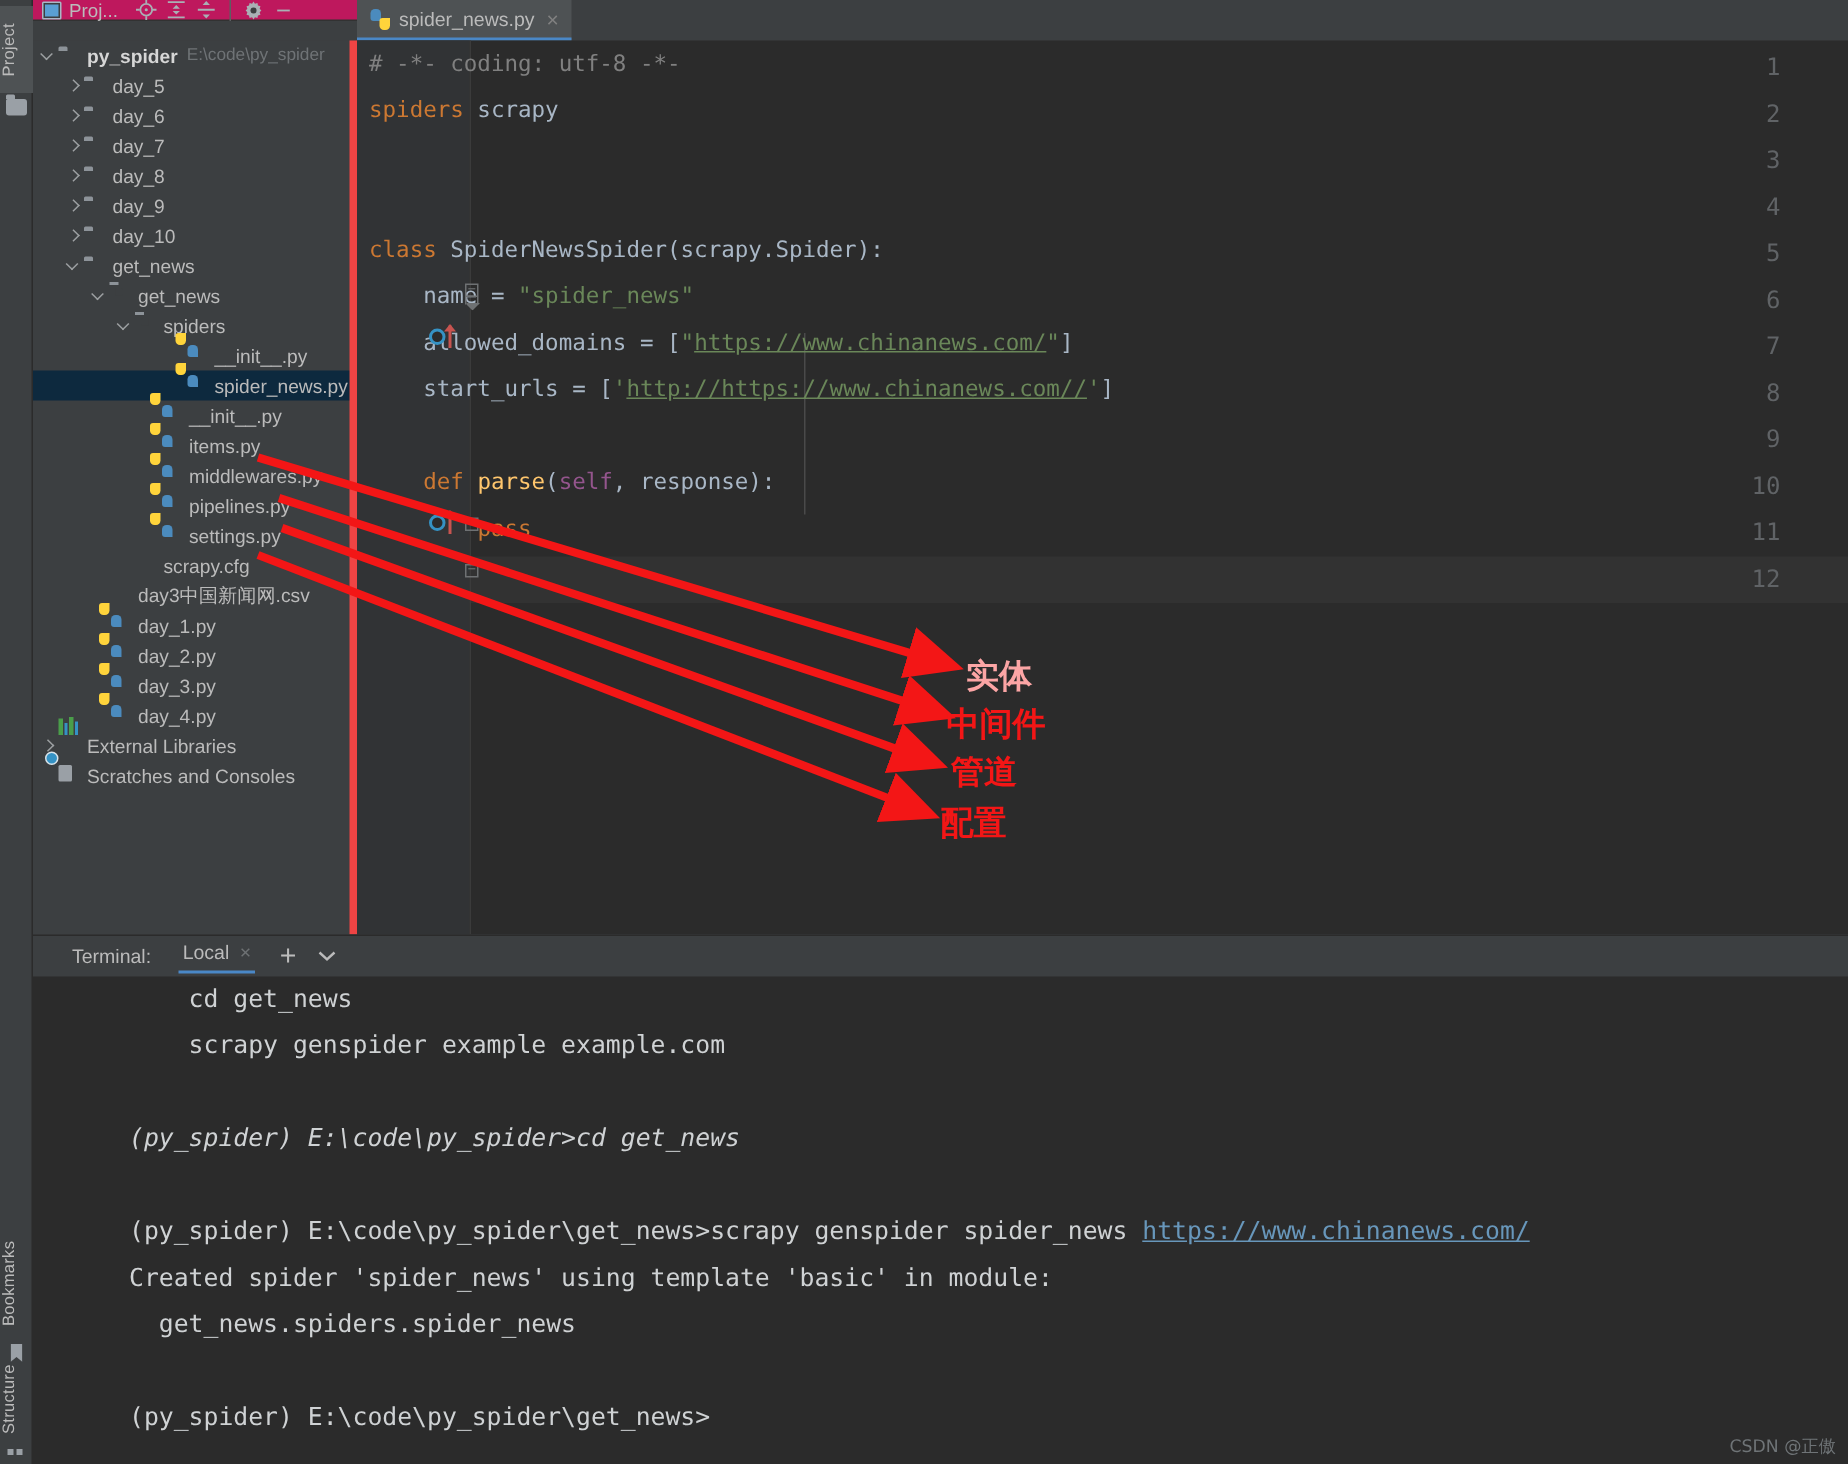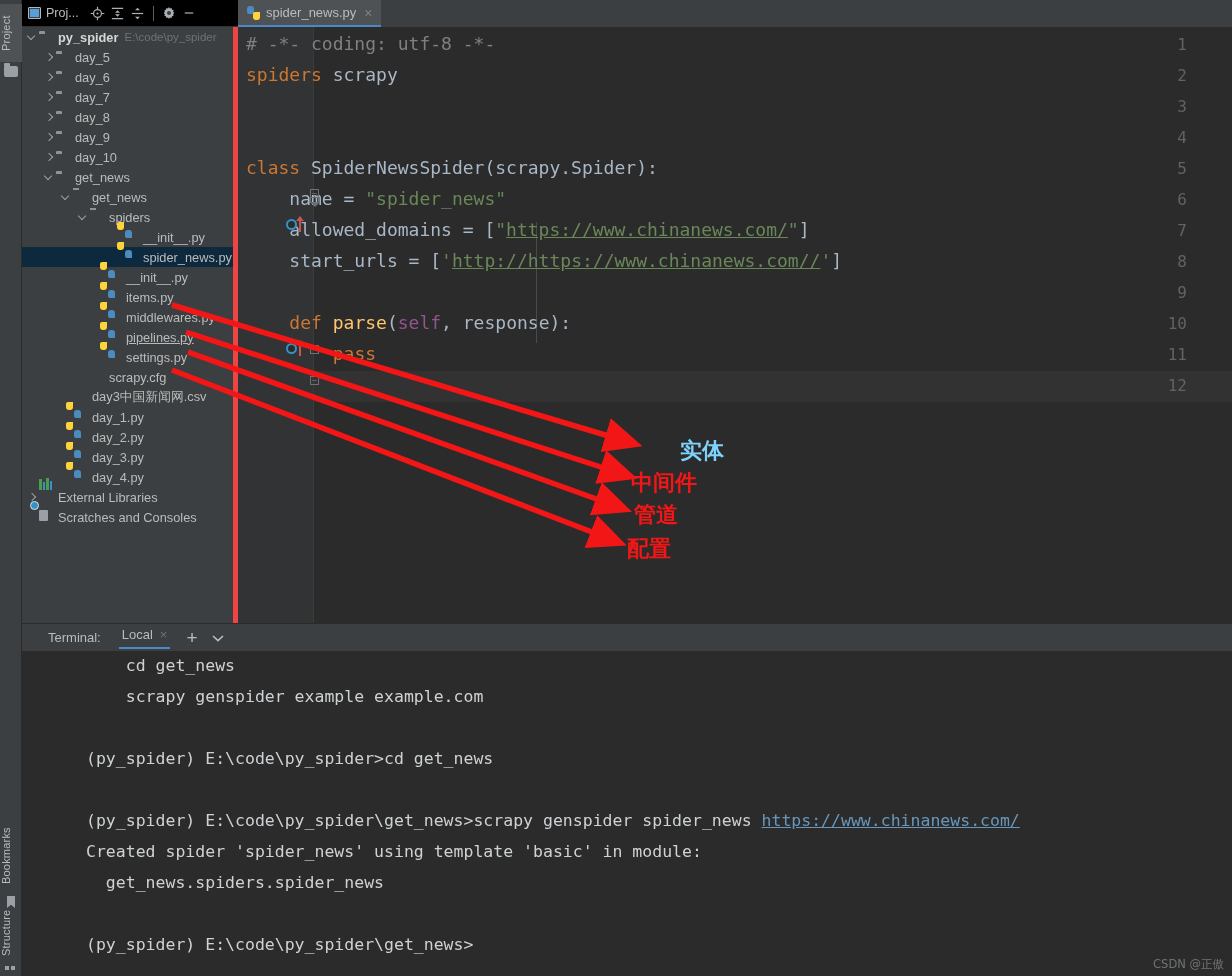--- a/index.html
+++ b/index.html
@@ -59,22 +59,22 @@
     clip-path: polygon(0 0, 100% 0, 100% 100%, 50% 72%, 0 100%);
   }
   .st-glyph { width: 12px; height: 10px; position: relative; }
   .st-glyph i {
     position: absolute; background: #9aa0a6; display:block;
   }
 
   
   .toolbar {
     position: absolute; left: 22px; top: 0;
-    width: 216px; height: 27px;
-    background: #000000;
+    width: 216px; height: 14px;
+    background: #be185d;
     display: flex; align-items: center;
     padding-left: 6px;
     border-bottom: 1px solid #323232;
   }
   .tb-proj {
     display: flex; align-items: center; gap: 5px;
     color: #bbbbbb; font-size: 12.5px;
     margin-right: 9px;
   }
   .tb-proj-icon {
@@ -227,21 +227,21 @@
   }
   .ln {
     position: absolute; right: 45px;
     color: #606366; font-size: 16px;
     font-family: "DejaVu Sans Mono", monospace;
     text-align: right; width: 30px;
   }
   .codeline {
     position: absolute; left: 8px;
     font-family: "DejaVu Sans Mono", monospace;
-    font-size: 18px;
+    font-size: 15px;
     white-space: pre;
     color: #a9b7c6;
   }
   .hl-row {
     position: absolute; left: 75px; right: 0;
     height: 31px; background: #323232;
   }
   .kw { color: #cc7832; }
   .def-fn { color: #ffc66d; }
   .str { color: #6a8759; }
@@ -499,21 +499,21 @@
         <div class="tree-row" style="padding-left: 73px;">
           <span class="arrow"></span>
           <span class="ico"><span class="ic-py"><i></i><b></b></span></span>
           <span class="tree-label">items.py</span>
         </div>
         <div class="tree-row" style="padding-left: 73px;">
           <span class="arrow"></span>
           <span class="ico"><span class="ic-py"><i></i><b></b></span></span>
           <span class="tree-label">middlewares.py</span>
         </div>
-        <div class="tree-row" style="padding-left: 73px; text-decoration: underline;">
+        <div class="tree-row" style="padding-left: 73px;">
           <span class="arrow"></span>
           <span class="ico"><span class="ic-py"><i></i><b></b></span></span>
           <span class="tree-label">pipelines.py</span>
         </div>
         <div class="tree-row" style="padding-left: 73px;">
           <span class="arrow"></span>
           <span class="ico"><span class="ic-py"><i></i><b></b></span></span>
           <span class="tree-label">settings.py</span>
         </div>
         <div class="tree-row" style="padding-left: 56px;">
@@ -617,21 +617,21 @@
     </defs>
     <g stroke="#f31616" stroke-width="5.5" marker-end="url(#ah)">
       <line x1="172" y1="305" x2="612" y2="437"></line>
       <line x1="186" y1="332" x2="607" y2="469"></line>
       <line x1="188" y1="352" x2="602" y2="501"></line>
       <line x1="172" y1="370" x2="597" y2="534"></line>
     </g>
   </svg>
 
   <div id="annot-labels">
-      <div class="annot-label" style="top: 436px; left: 644px; color: #7dd3fc; margin-left: 36px;">实体</div>
+      <div class="annot-label" style="top: 436px; left: 644px; color: #fca5a5;">实体</div>
       <div class="annot-label" style="top: 468px; left: 631px; color: rgb(243, 22, 22);">中间件</div>
       <div class="annot-label" style="top: 500px; left: 634px; color: rgb(243, 22, 22);">管道</div>
       <div class="annot-label" style="top: 534px; left: 627px; color: rgb(243, 22, 22);">配置</div>
     </div>
 
   <div class="term-header">
     <span class="term-title">Terminal:</span>
     <span class="term-tab">
       <span>Local</span>
       <span class="x">×</span>
@@ -642,21 +642,21 @@
         <path d="M2 3 L7 7.6 L12 3" fill="none" stroke="#bbbbbb" stroke-width="1.6"></path>
       </svg>
     </span>
   </div>
 
   <div class="term-body">
     <div id="termlines">
         <div class="tline" style="top: 5px;">    cd get_news</div>
         <div class="tline" style="top: 36px;">    scrapy genspider example example.com</div>
         <div class="tline" style="top: 67px;"></div>
-        <div class="tline" style="top: 98px;">(py_spider) E:\code\py_spider&gt;cd get_news</div>
+        <div class="tline" style="top: 98px; font-style: italic;">(py_spider) E:\code\py_spider&gt;cd get_news</div>
         <div class="tline" style="top: 129px;"></div>
         <div class="tline" style="top: 160px;">(py_spider) E:\code\py_spider\get_news&gt;scrapy genspider spider_news <span class="tlink">https://www.chinanews.com/</span></div>
         <div class="tline" style="top: 191px;">Created spider 'spider_news' using template 'basic' in module:</div>
         <div class="tline" style="top: 222px;">  get_news.spiders.spider_news</div>
         <div class="tline" style="top: 253px;"></div>
         <div class="tline" style="top: 284px;">(py_spider) E:\code\py_spider\get_news&gt;</div>
       </div>
 
     <div class="watermark">CSDN @正傲</div>
   </div>

